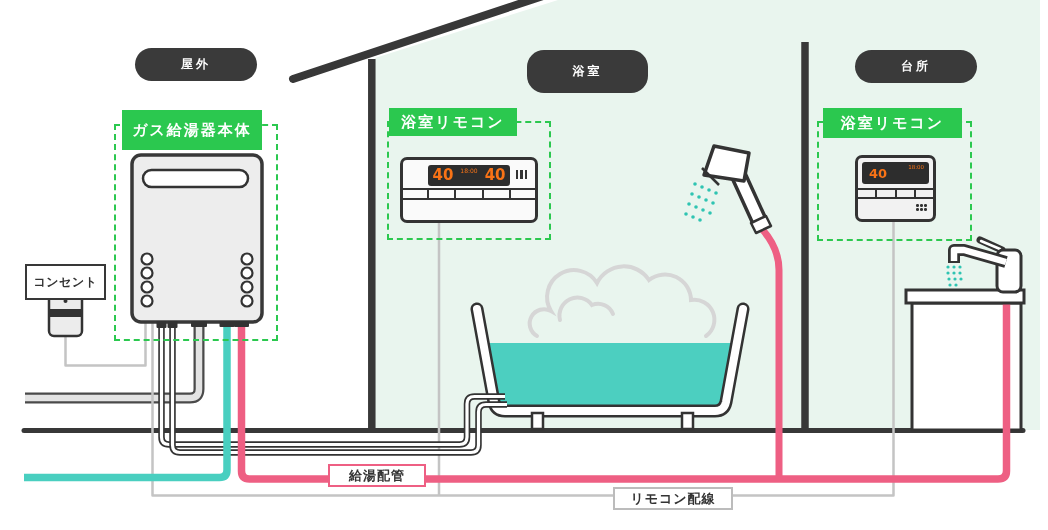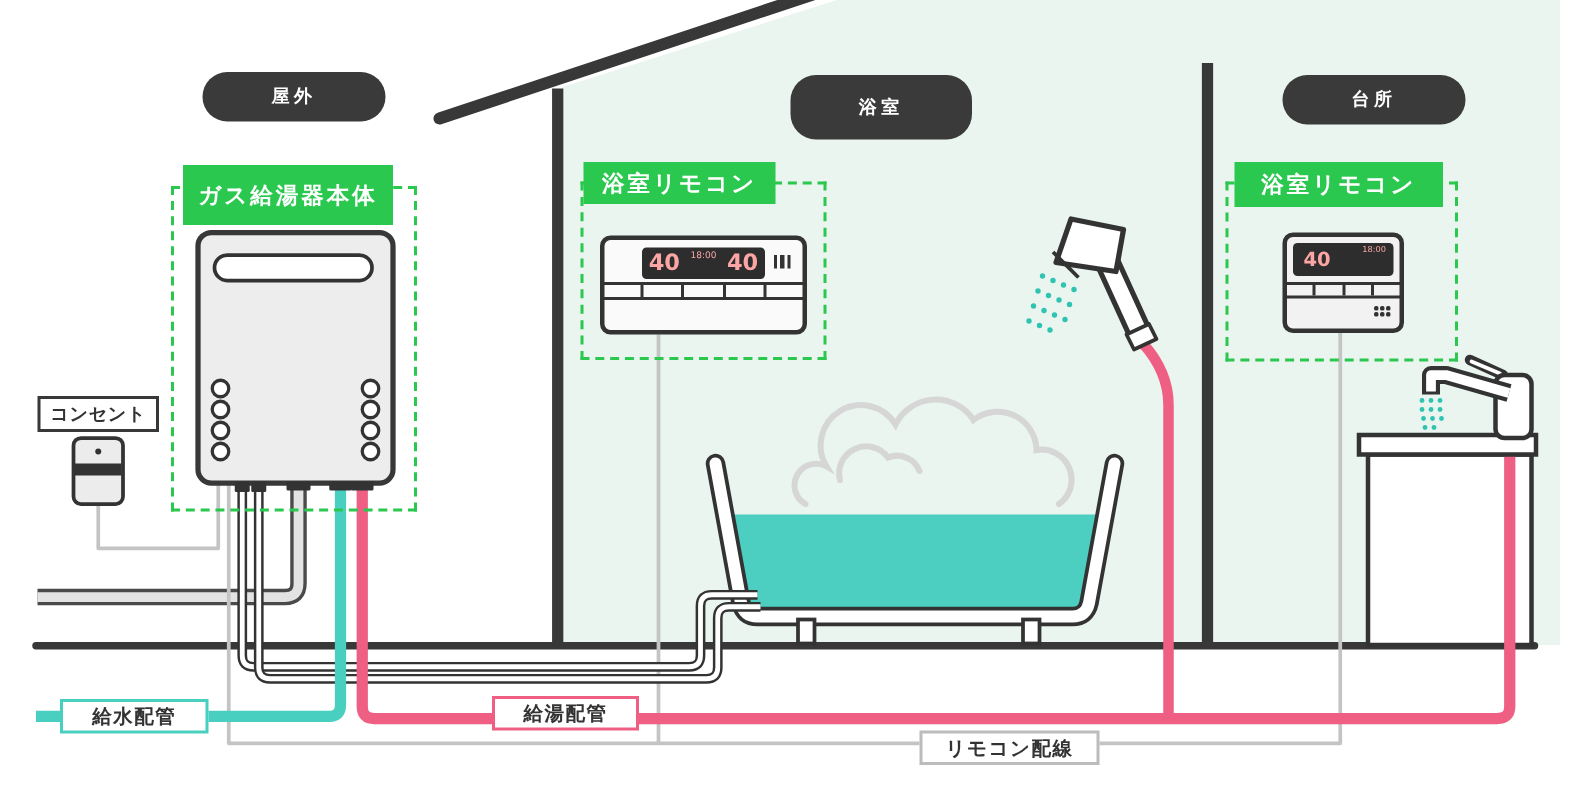--- a/index.html
+++ b/index.html
@@ -27,21 +27,21 @@
   }
   .lbox.gas{background:#d9d9d9;border-color:#4a4a4a;}
   .lbox.teal{border-color:#49cfc0;}
   .lbox.pink{border-color:#ee5f83;}
   .lbox.gray{border:2px solid #bcbcbc;}
   .lbox.outlet{border:2px solid #383838;font-size:12px;letter-spacing:0.5px;}
   .remote{
     position:absolute;background:#fafafa;border:3px solid #333;border-radius:7px;z-index:6;
   }
   .remote .disp{
-    position:absolute;background:#2d2d2d;border-radius:3px;color:#fca5a5;
+    position:absolute;background:#2d2d2d;border-radius:3px;color:#f97316;
     display:flex;align-items:center;justify-content:center;gap:7px;
   }
   .remote .temp{font-size:15px;font-weight:bold;line-height:1;}
   .remote .clock{font-size:6px;line-height:1;transform:translateY(-5px);}
   .btnrow{
     position:absolute;left:-1px;right:-1px;height:12px;
     border-top:2.5px solid #333;border-bottom:2.5px solid #333;display:flex;
   }
   .btnrow .cell{flex:1;border-right:2.5px solid #333;}
   .btnrow .cell:last-child{border-right:none;}
@@ -184,23 +184,22 @@
   <div class="ov pill" style="left:855px;top:50px;width:122px;height:33px;">台所</div>
 
   <div class="dashed-box" style="left:114px;top:124px;width:164px;height:217px;"></div>
   <div class="dashed-box" style="left:387px;top:121px;width:164px;height:119px;"></div>
   <div class="dashed-box" style="left:817px;top:121px;width:155px;height:120px;"></div>
 
   <div class="ov glabel" style="left:122px;top:110px;width:140px;height:40px;">ガス給湯器本体</div>
   <div class="ov glabel" style="left:389px;top:108px;width:128px;height:28px;">浴室リモコン</div>
   <div class="ov glabel" style="left:823px;top:108px;width:139px;height:30px;">浴室リモコン</div>
 
-  <div class="ov lbox outlet" style="left:25px;top:264px;width:81px;height:24px;">コンセント</div>
-
-  <div class="ov lbox teal" style="left:40px;top:466px;width:99px;height:23px;">給水配管</div>
+  <div class="ov lbox outlet" style="left:25px;top:264px;width:81px;height:36px;">コンセント</div>
+
   <div class="ov lbox pink" style="left:328px;top:464px;width:98px;height:23px;">給湯配管</div>
   <div class="ov lbox gray" style="left:613px;top:487px;width:120px;height:23px;text-align:right;">リモコン配線</div>
 
   <div class="remote" style="left:400px;top:157px;width:138px;height:66px;">
     <div class="disp" style="left:25px;top:5px;width:82px;height:21px;">
       <span class="temp">40</span>
       <span class="clock">18:00</span>
       <span class="temp">40</span>
     </div>
     <div class="bars" style="right:8px;top:10px;">

